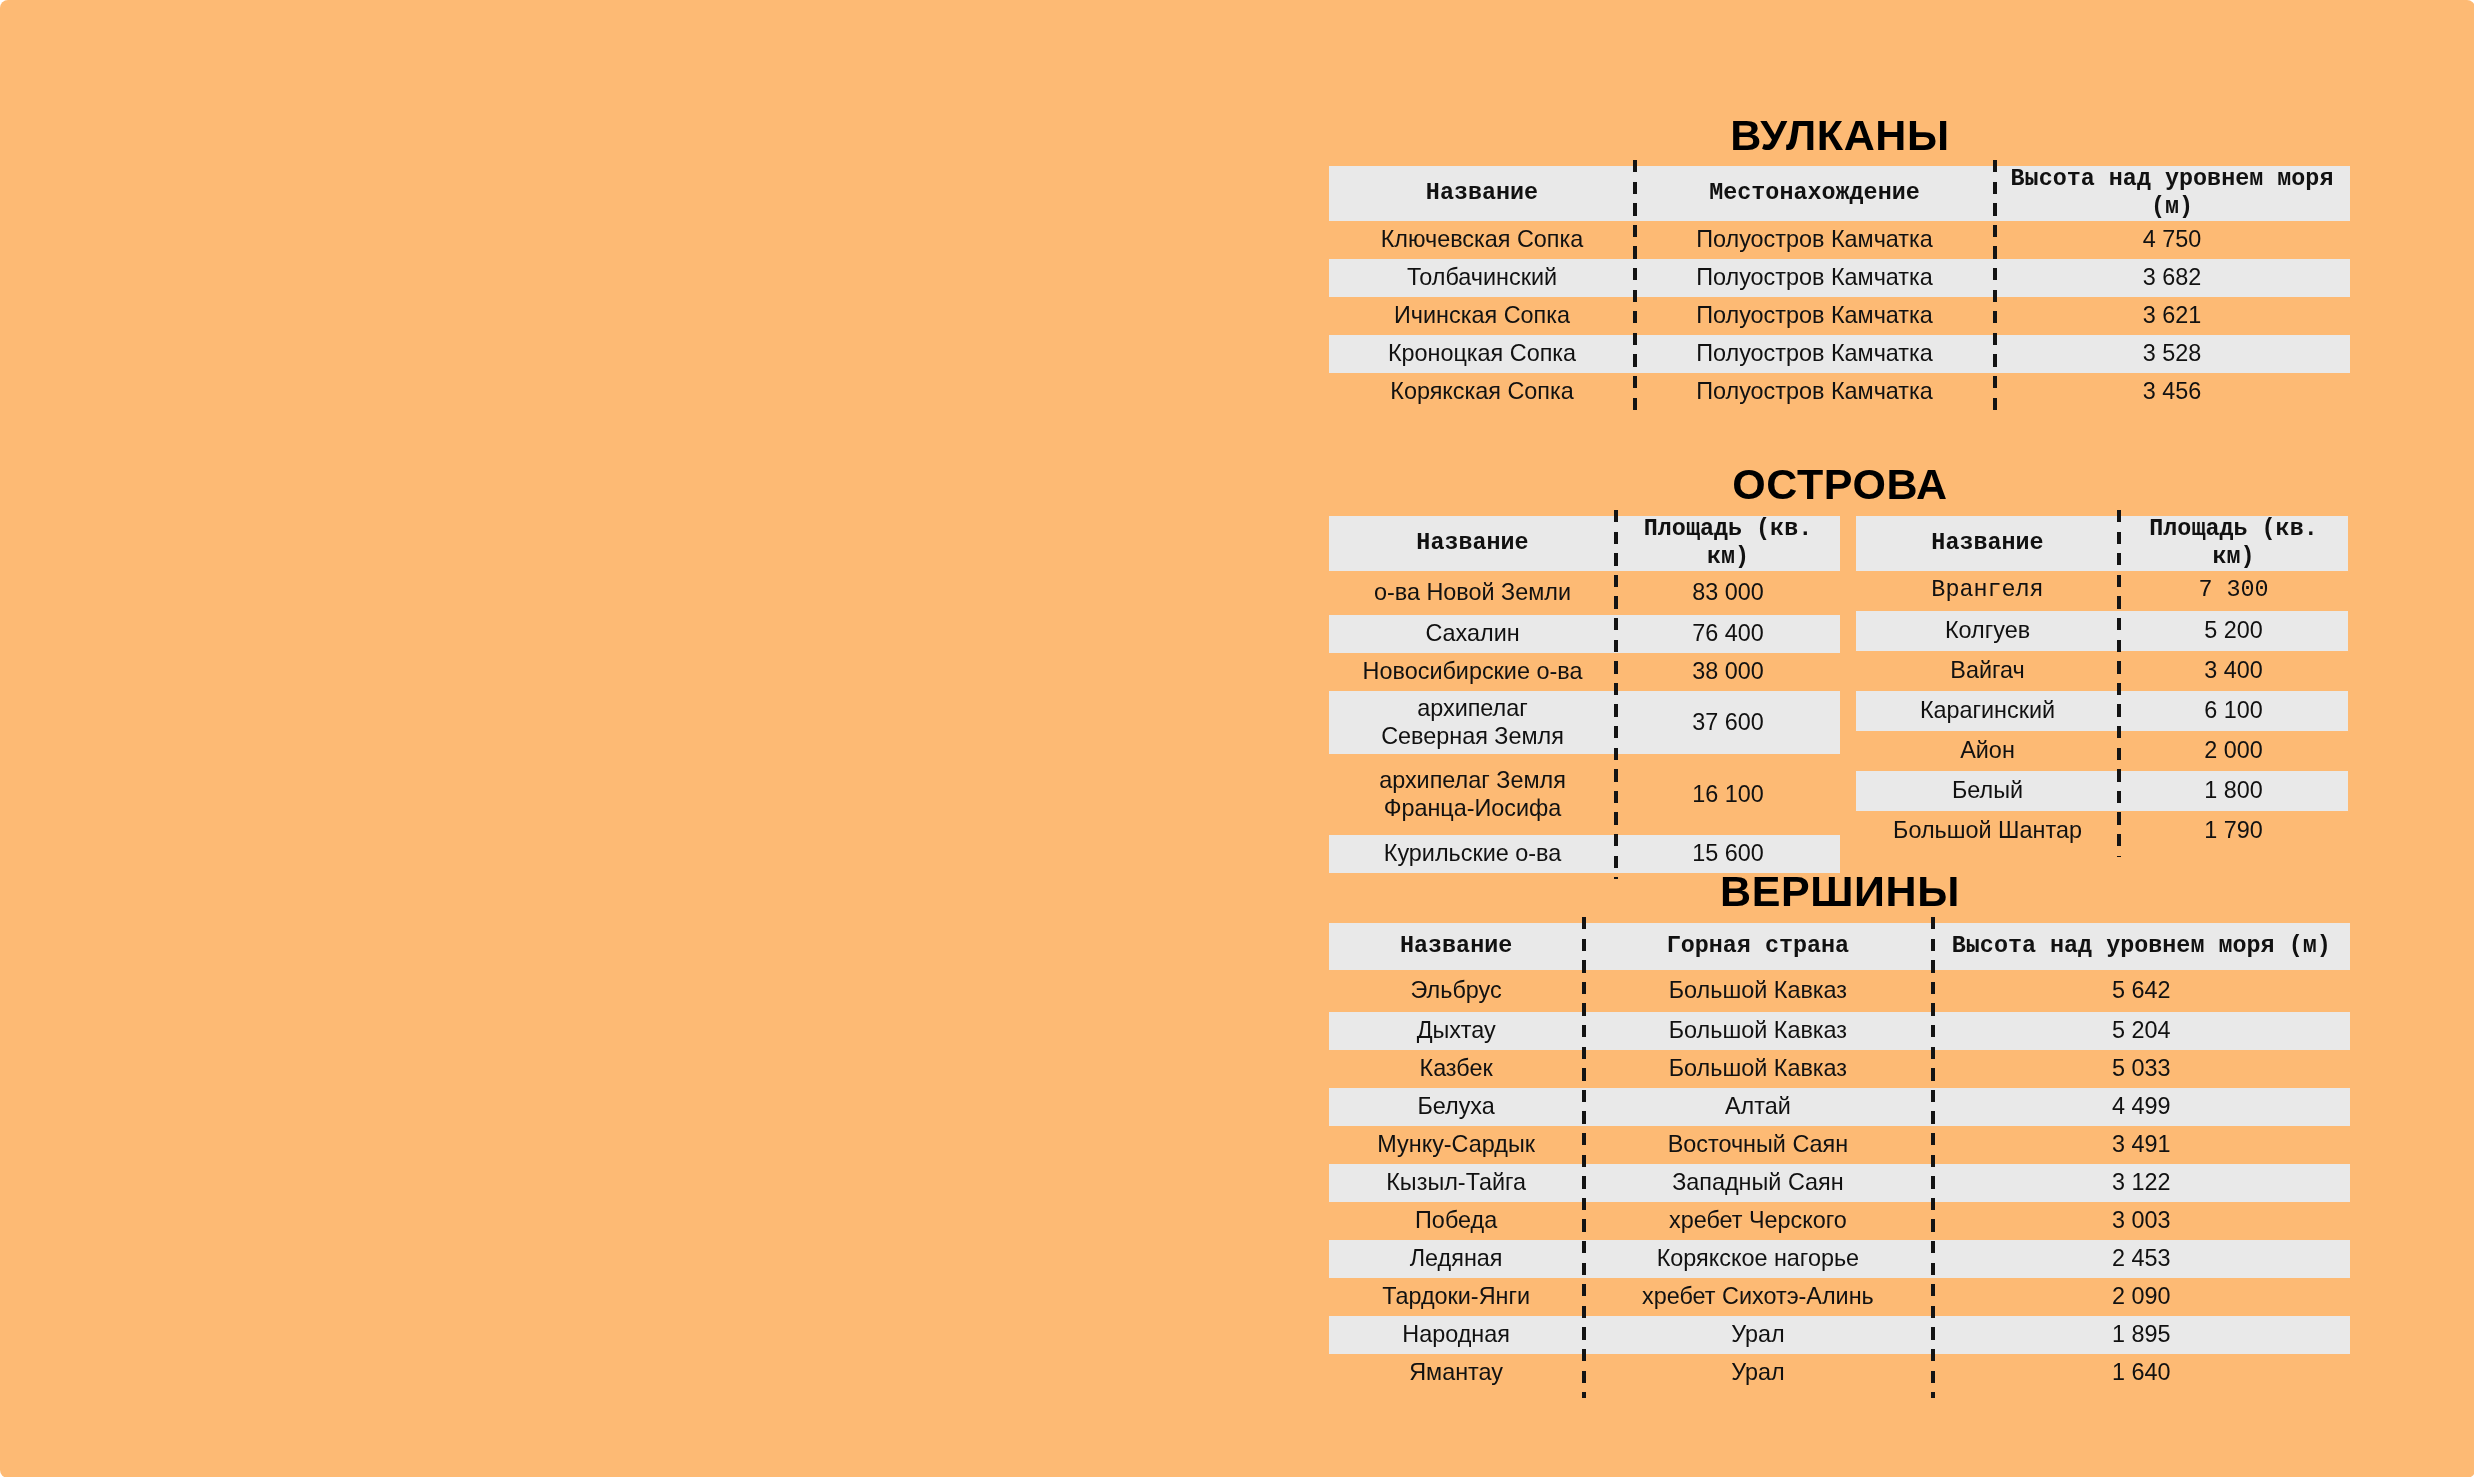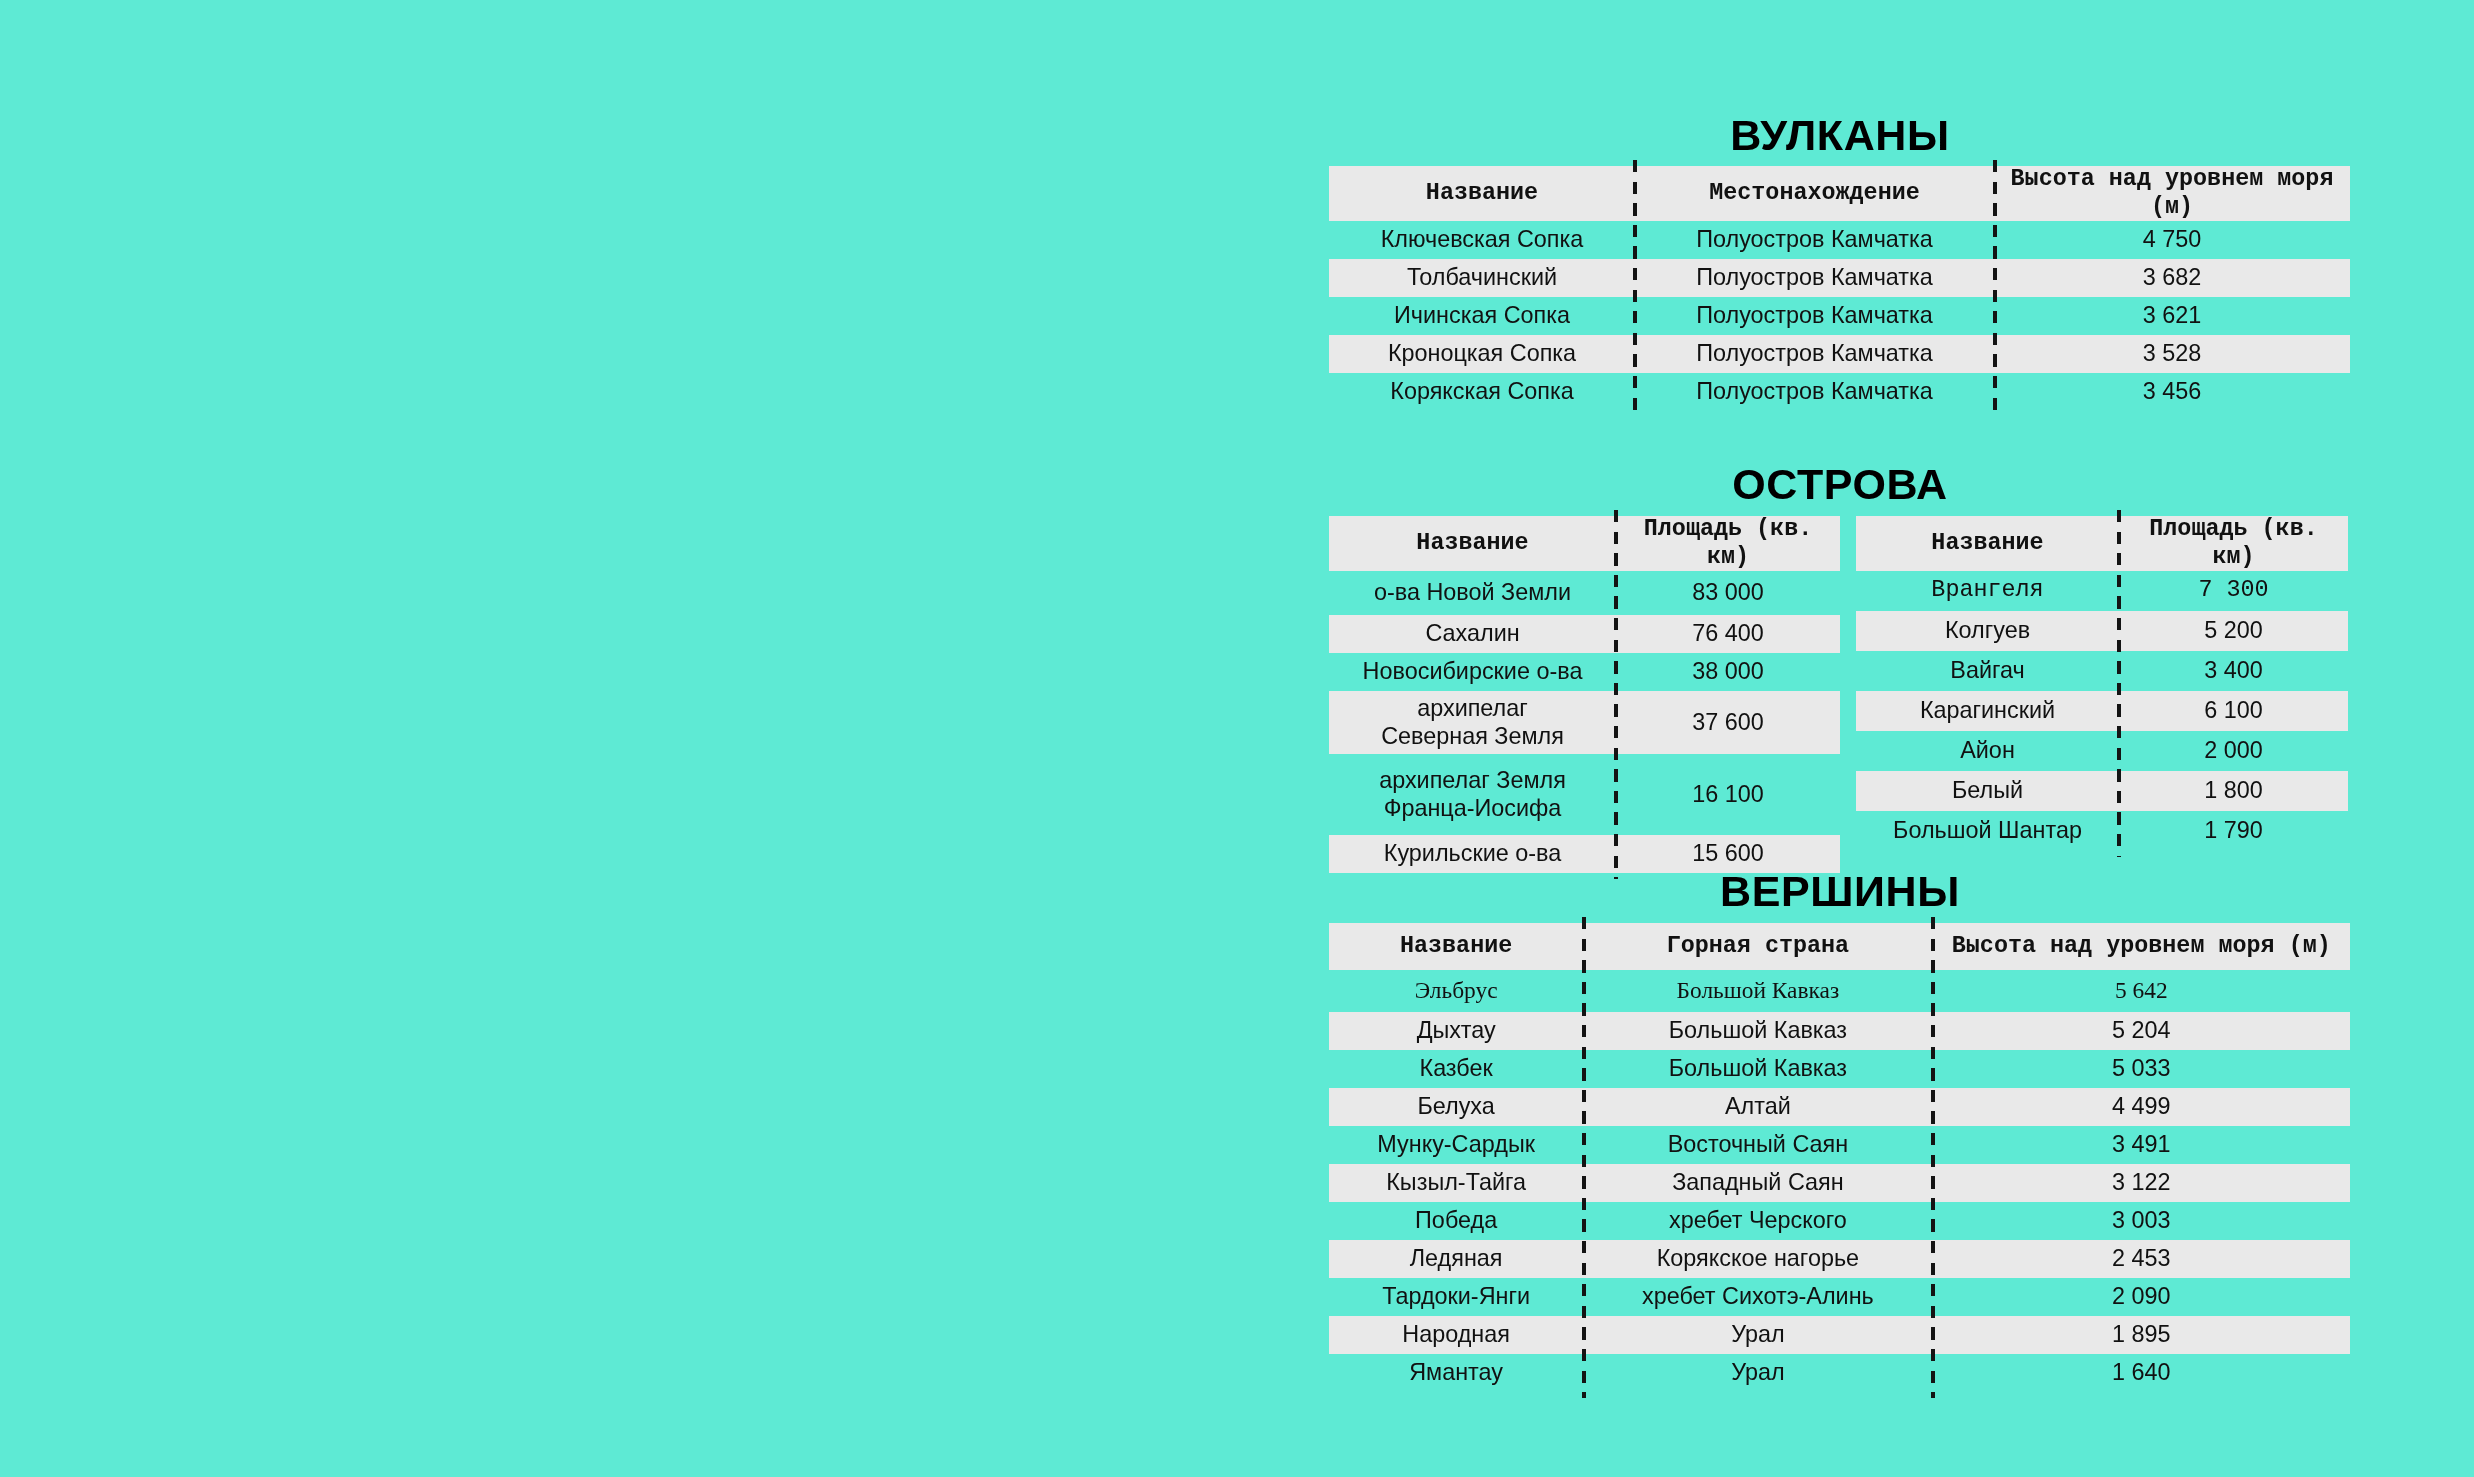--- a/index.html
+++ b/index.html
@@ -1,18 +1,18 @@
 <!DOCTYPE html>
 <html style="font-size:10px"><head>
 <meta charset="utf-8">
 <style>
   html,body { margin:0; padding:0; background:#ffffff; }
   .canvas {
-    position:relative; width:2475px; height:1478px; background:#5eead4;
-    overflow:hidden; font-family:"Liberation Sans","DejaVu Sans",sans-serif;
+    position:relative; width:2475px; height:1478px; background:#fdba74;
+    overflow:hidden; font-family:"Liberation Sans","DejaVu Sans",sans-serif;border-radius:8px;
   }
   .sec-title {
     position:absolute; left:1329px; width:1022px; margin:0;
     text-align:center; font-size:43px; font-weight:bold; color:#000000;
     letter-spacing:0.6px; line-height:1.1;
   }
   #title-volcanoes { top:112px; }
   #title-islands   { top:461px; }
   #title-peaks     { top:868px; }
 
@@ -190,21 +190,21 @@
           <col style="width: 417px;">
         </colgroup>
         <thead>
           <tr style="height: 47px;">
             <th>Название</th>
             <th>Горная страна</th>
             <th>Высота над уровнем моря (м)</th>
           </tr>
         </thead>
         <tbody>
-          <tr style="height: 42px; font-family: Liberation Serif, serif;">
+          <tr style="height: 42px;">
             <td>Эльбрус</td>
             <td>Большой Кавказ</td>
             <td>5 642</td>
           </tr>
           <tr style="height: 38px; padding-left: 40px;">
             <td>Дыхтау</td>
             <td>Большой Кавказ</td>
             <td>5 204</td>
           </tr>
           <tr style="height: 38px;">

